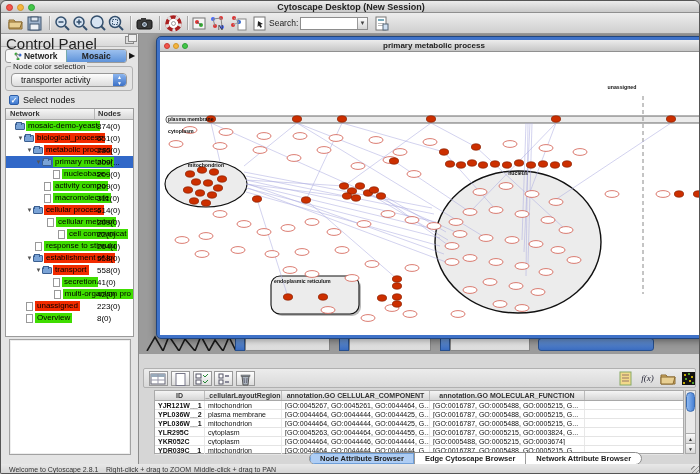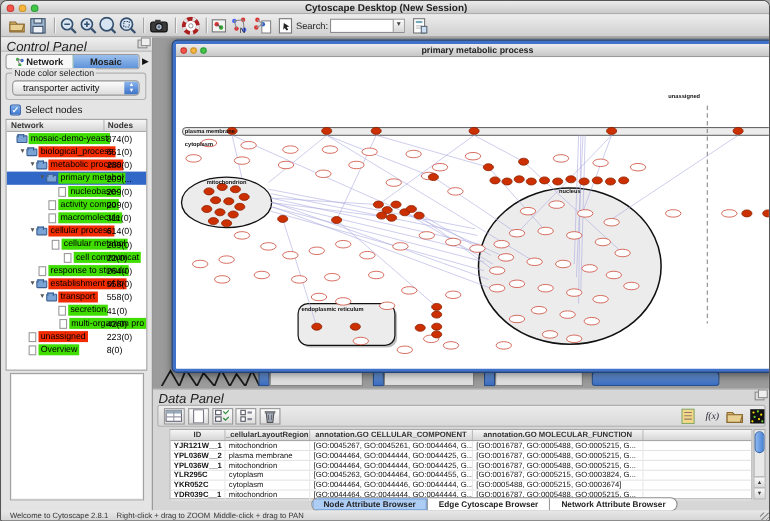--- a/index.html
+++ b/index.html
@@ -19,21 +19,21 @@
      background:linear-gradient(#ededed,#cfcfcf);border-bottom:1px solid #979797;}
   .tbtn{position:absolute;top:2px;width:17px;height:17px;}
   .tsep{position:absolute;top:3px;width:1px;height:14px;background:#a6a6a6;box-shadow:1px 0 0 #f2f2f2;}
   .search-label{position:absolute;top:5px;font-size:8.5px;color:#222;}
   .search-box{position:absolute;top:4px;width:68px;height:13px;background:#fff;border:1px solid #8d8d8d;}
   .search-arrow{position:absolute;right:0;top:0;width:10px;height:11px;background:linear-gradient(#fdfdfd,#d5d5d5);
      border-left:1px solid #999;font-size:6px;color:#444;text-align:center;line-height:11px;}
   
   .cpanel{position:absolute;left:0;top:33px;width:138px;height:430px;background:#e4e4e4;border-right:1px solid #8c8c8c;}
   .panel-head{position:relative;height:13px;border-bottom:1px solid #b5b5b5;background:linear-gradient(#efefef,#d9d9d9);}
-  .panel-head .t{position:absolute;left:5px;top:1px;font-size:12px;color:#222;font-style:italic;}
+  .panel-head .t{position:absolute;left:5px;top:1px;font-size:15px;color:#222;}
   .float-ico{position:absolute;right:4px;top:2px;width:9px;height:8px;border:1px solid #8a8a8a;background:#ddd;}
   .float-ico::after{content:"";position:absolute;left:2px;top:-3px;width:7px;height:6px;border:1px solid #8a8a8a;background:#eee;}
   .cp-tabs{position:absolute;left:4px;top:15px;width:122px;height:14px;border:1px solid #9a9a9a;border-radius:3px;
       background:#f8f8f8;display:flex;overflow:hidden;}
   .cp-tab{flex:1;font-size:8.5px;font-weight:600;color:#222;text-align:center;line-height:13px;display:flex;align-items:center;justify-content:center;gap:2px;}
   .cp-tab.sel{background:linear-gradient(#9cc0ee,#5e93da);border-left:1px solid #7aa;}
   .cp-arrow{position:absolute;left:128px;top:17px;font-size:8px;color:#111;}
   .groupbox{position:absolute;left:4px;top:32px;width:128px;height:25px;border:1px solid #b2b2b2;border-radius:3px;}
   .groupbox .legend{position:absolute;left:5px;top:-5px;background:#e4e4e4;padding:0 2px;font-size:8px;color:#222;}
   .dropdown{position:absolute;left:5px;top:6px;width:116px;height:14px;border:1px solid #979797;border-radius:4px;
@@ -83,21 +83,21 @@
       font-size:7px;font-weight:700;color:#333;}
   .thead div{border-right:1px solid #bbb;text-align:center;overflow:hidden;white-space:nowrap;line-height:10px;}
   .trow{display:flex;height:9px;font-size:7px;color:#111;border-bottom:1px solid #e4e4e4;}
   .trow div{border-right:1px solid #e8e8e8;padding-left:3px;overflow:hidden;white-space:nowrap;line-height:9px;}
   .trow div:first-child{font-weight:700;}
   .c-id{width:50px;}.c-reg{width:77px;}.c-cc{width:148px;}.c-mf{width:155px;}.c-fill{flex:1;border-right:none!important;}
   .vscroll{position:absolute;left:546px;top:36px;width:11px;height:64px;background:#e9e9e9;border:1px solid #aaa;}
   .vthumb{position:absolute;left:0;top:1px;width:9px;height:20px;border-radius:5px;background:linear-gradient(90deg,#8db9f2,#4a82d4);border:1px solid #3a6bb0;}
   .varrow{position:absolute;left:0;width:9px;height:10px;background:linear-gradient(#fafafa,#d8d8d8);border-top:1px solid #aaa;
       font-size:5px;text-align:center;line-height:10px;color:#333;}
-  .dp-tabs{position:absolute;left:144px;top:98px;height:13px;display:flex;border:1px solid #8c8c8c;border-radius:7px;overflow:hidden;background:#fff;}
+  .dp-tabs{position:absolute;left:170px;top:98px;height:13px;display:flex;border:1px solid #8c8c8c;border-radius:7px;overflow:hidden;background:#fff;}
   .dp-tab{padding:0 10px;font-size:7.5px;font-weight:600;line-height:12px;color:#222;border-right:1px solid #9a9a9a;}
   .dp-tab:last-child{border-right:none;}
   .dp-tab.sel{background:#aecdf4;box-shadow:inset 0 0 0 1px #6f9fd8;}
   
   .status{position:absolute;left:0;top:463px;width:700px;height:11px;background:linear-gradient(#e8e8e8,#d2d2d2);}
   .status span{position:absolute;top:2px;font-size:7px;color:#333;}
   .grip{position:absolute;right:1px;top:1px;width:9px;height:9px;
      background:repeating-linear-gradient(135deg,transparent 0 2px,#999 2px 3px);}
 </style>
 </head>
@@ -552,24 +552,20 @@
             <text x="358" y="123" font-size="5.2" font-weight="bold" fill="#111" text-anchor="middle">nucleus</text>
             <text x="114" y="231" font-size="5.2" font-weight="bold" fill="#111" text-anchor="start">endoplasmic reticulum</text>
             <text x="462" y="37" font-size="5.2" font-weight="bold" fill="#111" text-anchor="middle">unassigned</text>
             <path d="M540 281 l7 -7 M543 281 l4 -4" stroke="#999" fill="none"></path>
           </svg>
       </div>
     </div>
   </div>
 
   <div class="dpanel">
-    <div class="panel-head" style="background:none;border:none;">
-      <span class="t">Data Panel</span>
-      <span class="float-ico" style="right:6px"></span>
-    </div>
     <div class="dp-toolbar">
       <span class="dbtn" style="left:5px">
         <svg width="17" height="13">
             <rect x="1" y="1" width="14" height="10" fill="#fff" stroke="#667"></rect>
             <rect x="1" y="1" width="14" height="3" fill="#9ab"></rect>
             <line x1="1" y1="7" x2="15" y2="7" stroke="#99a"></line>
             <line x1="8" y1="1" x2="8" y2="11" stroke="#99a"></line>
           </svg></span>
       <span class="dbtn" style="left:27px">
         <svg width="17" height="13">

